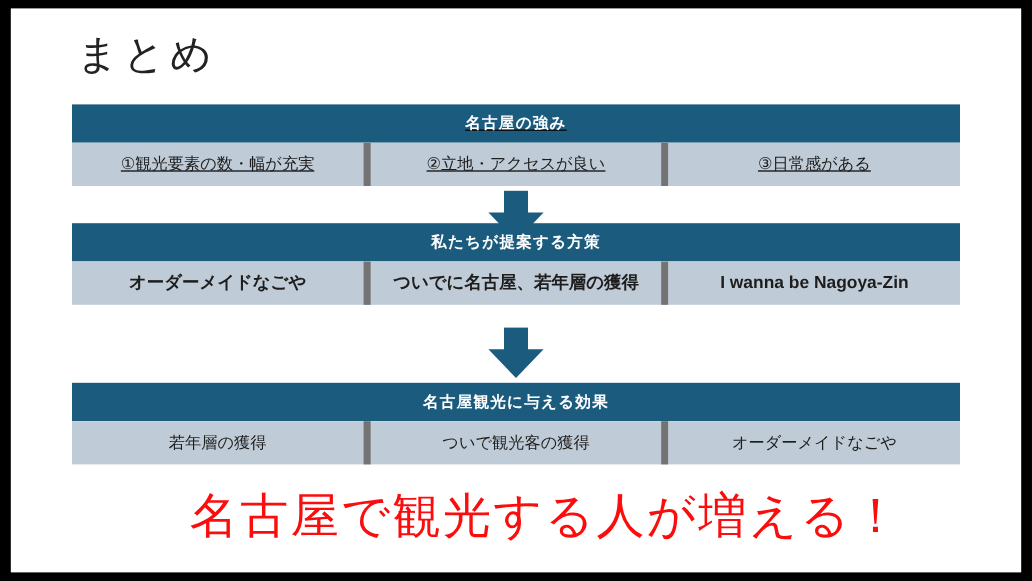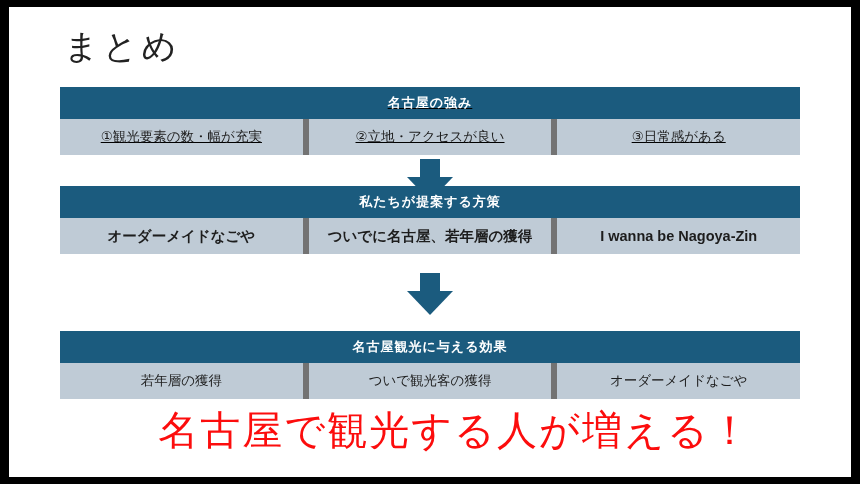--- a/index.html
+++ b/index.html
@@ -159,21 +159,21 @@
         <div class="section-cell">ついでに名古屋、若年層の獲得</div>
         <div class="section-cell">I wanna be Nagoya-Zin</div>
       </div>
     </div>
 
     <div class="arrow-connector" style="left:398px; top:266px;">
       <div class="shaft"></div>
       <div class="head"></div>
     </div>
 
-    <div class="section-block" style="top:324px;">
+    <div class="section-block" style="top:312px;">
       <div class="section-header">名古屋観光に与える効果</div>
       <div class="section-row">
         <div class="section-cell">若年層の獲得</div>
         <div class="section-cell">ついで観光客の獲得</div>
         <div class="section-cell">オーダーメイドなごや</div>
       </div>
     </div>
 
     <div id="conclusion-text">名古屋で観光する人が増える！</div>
 

